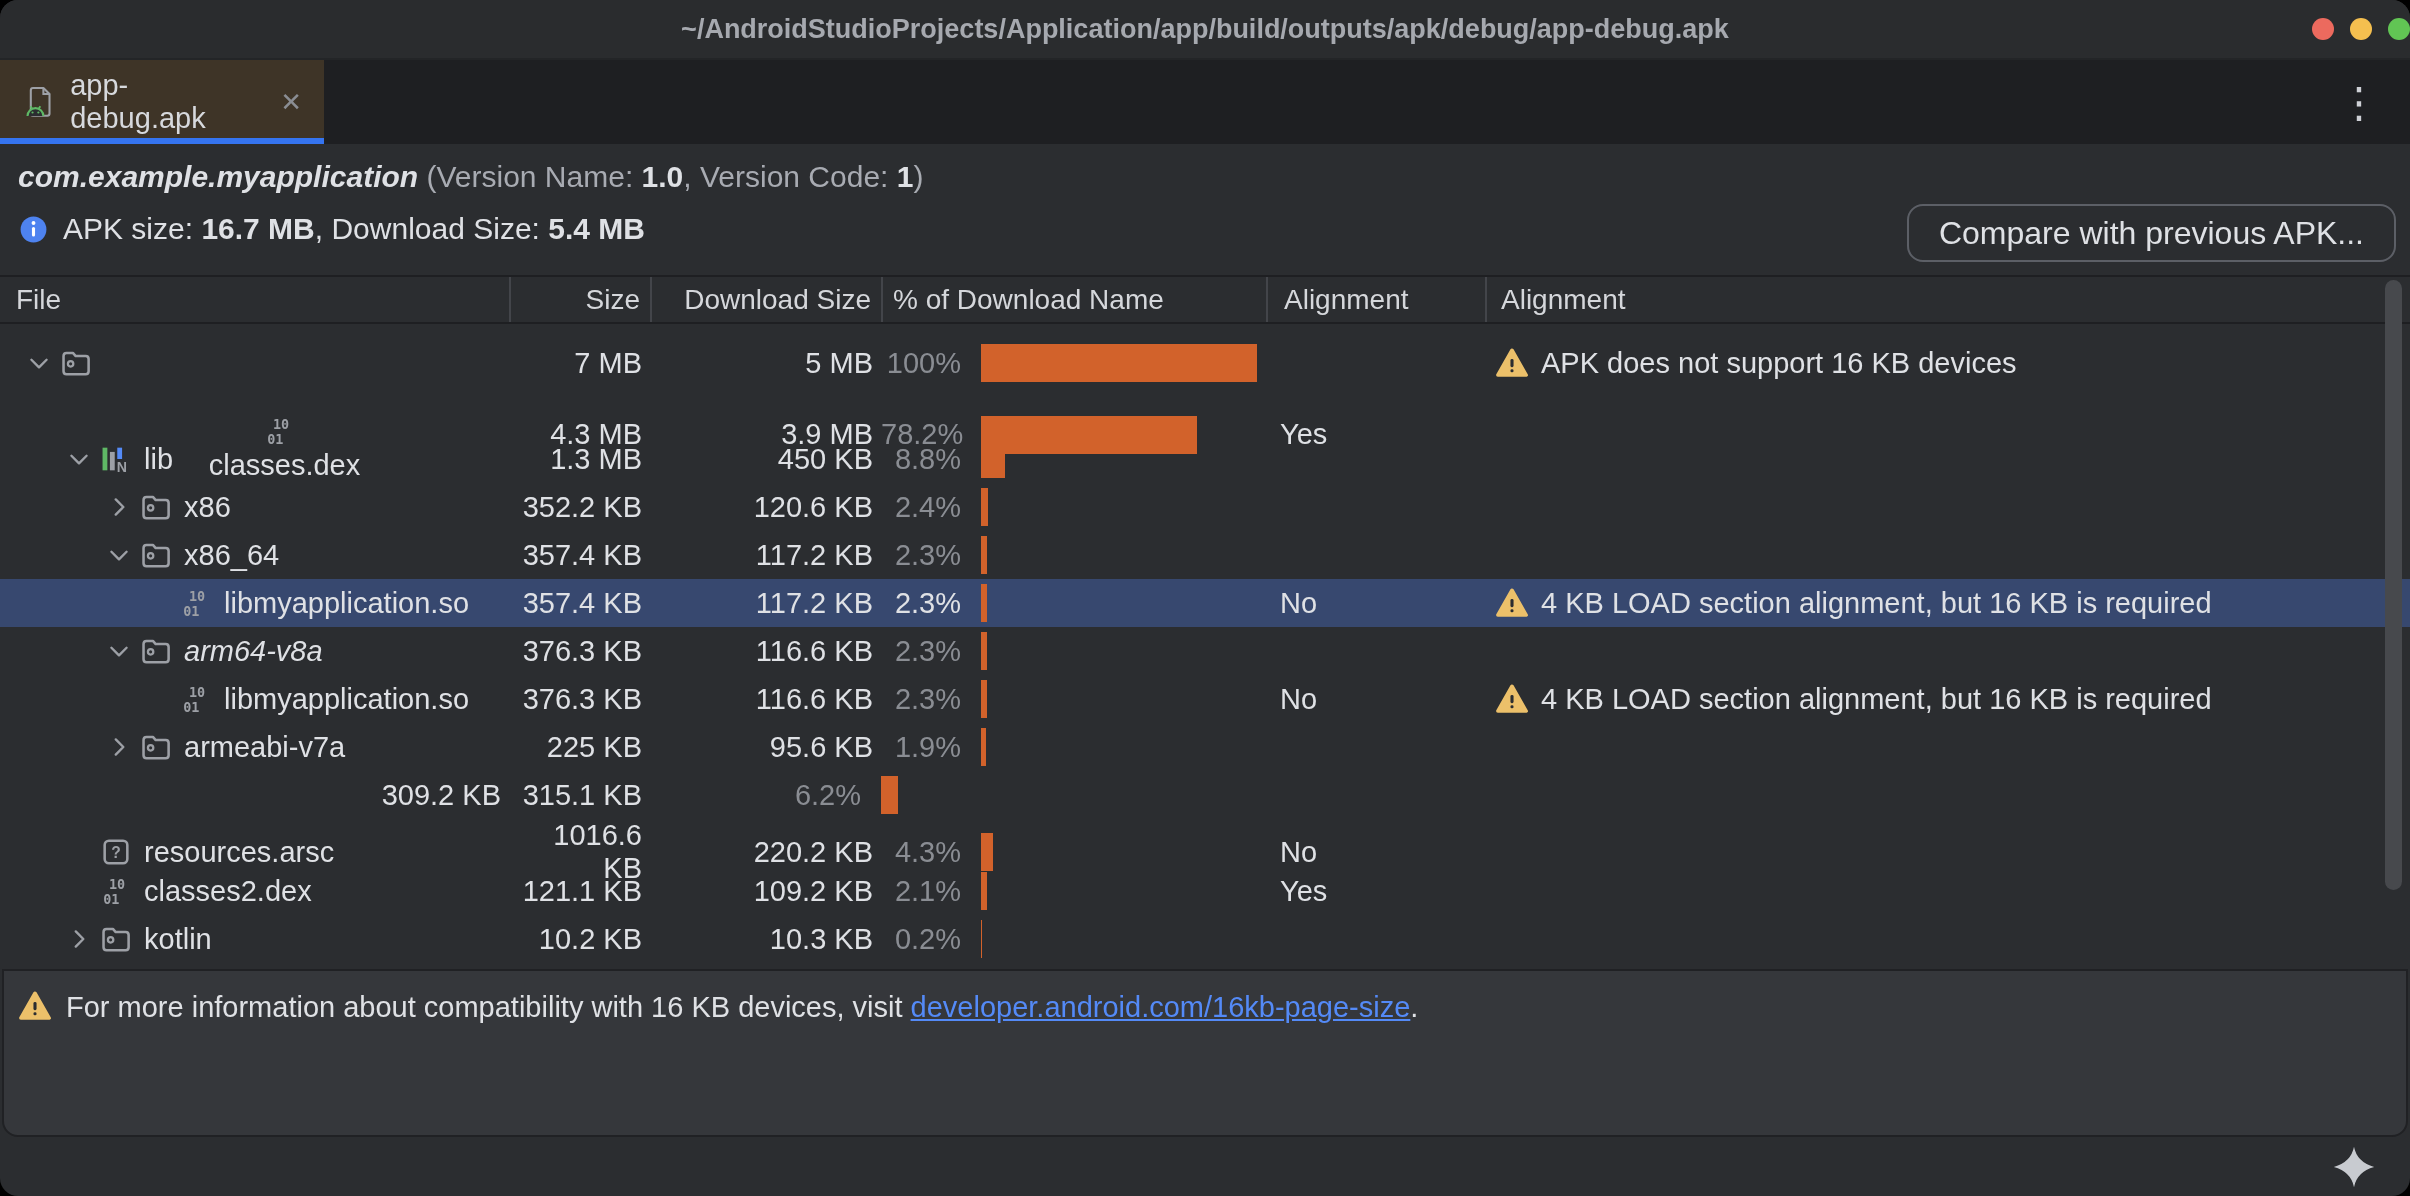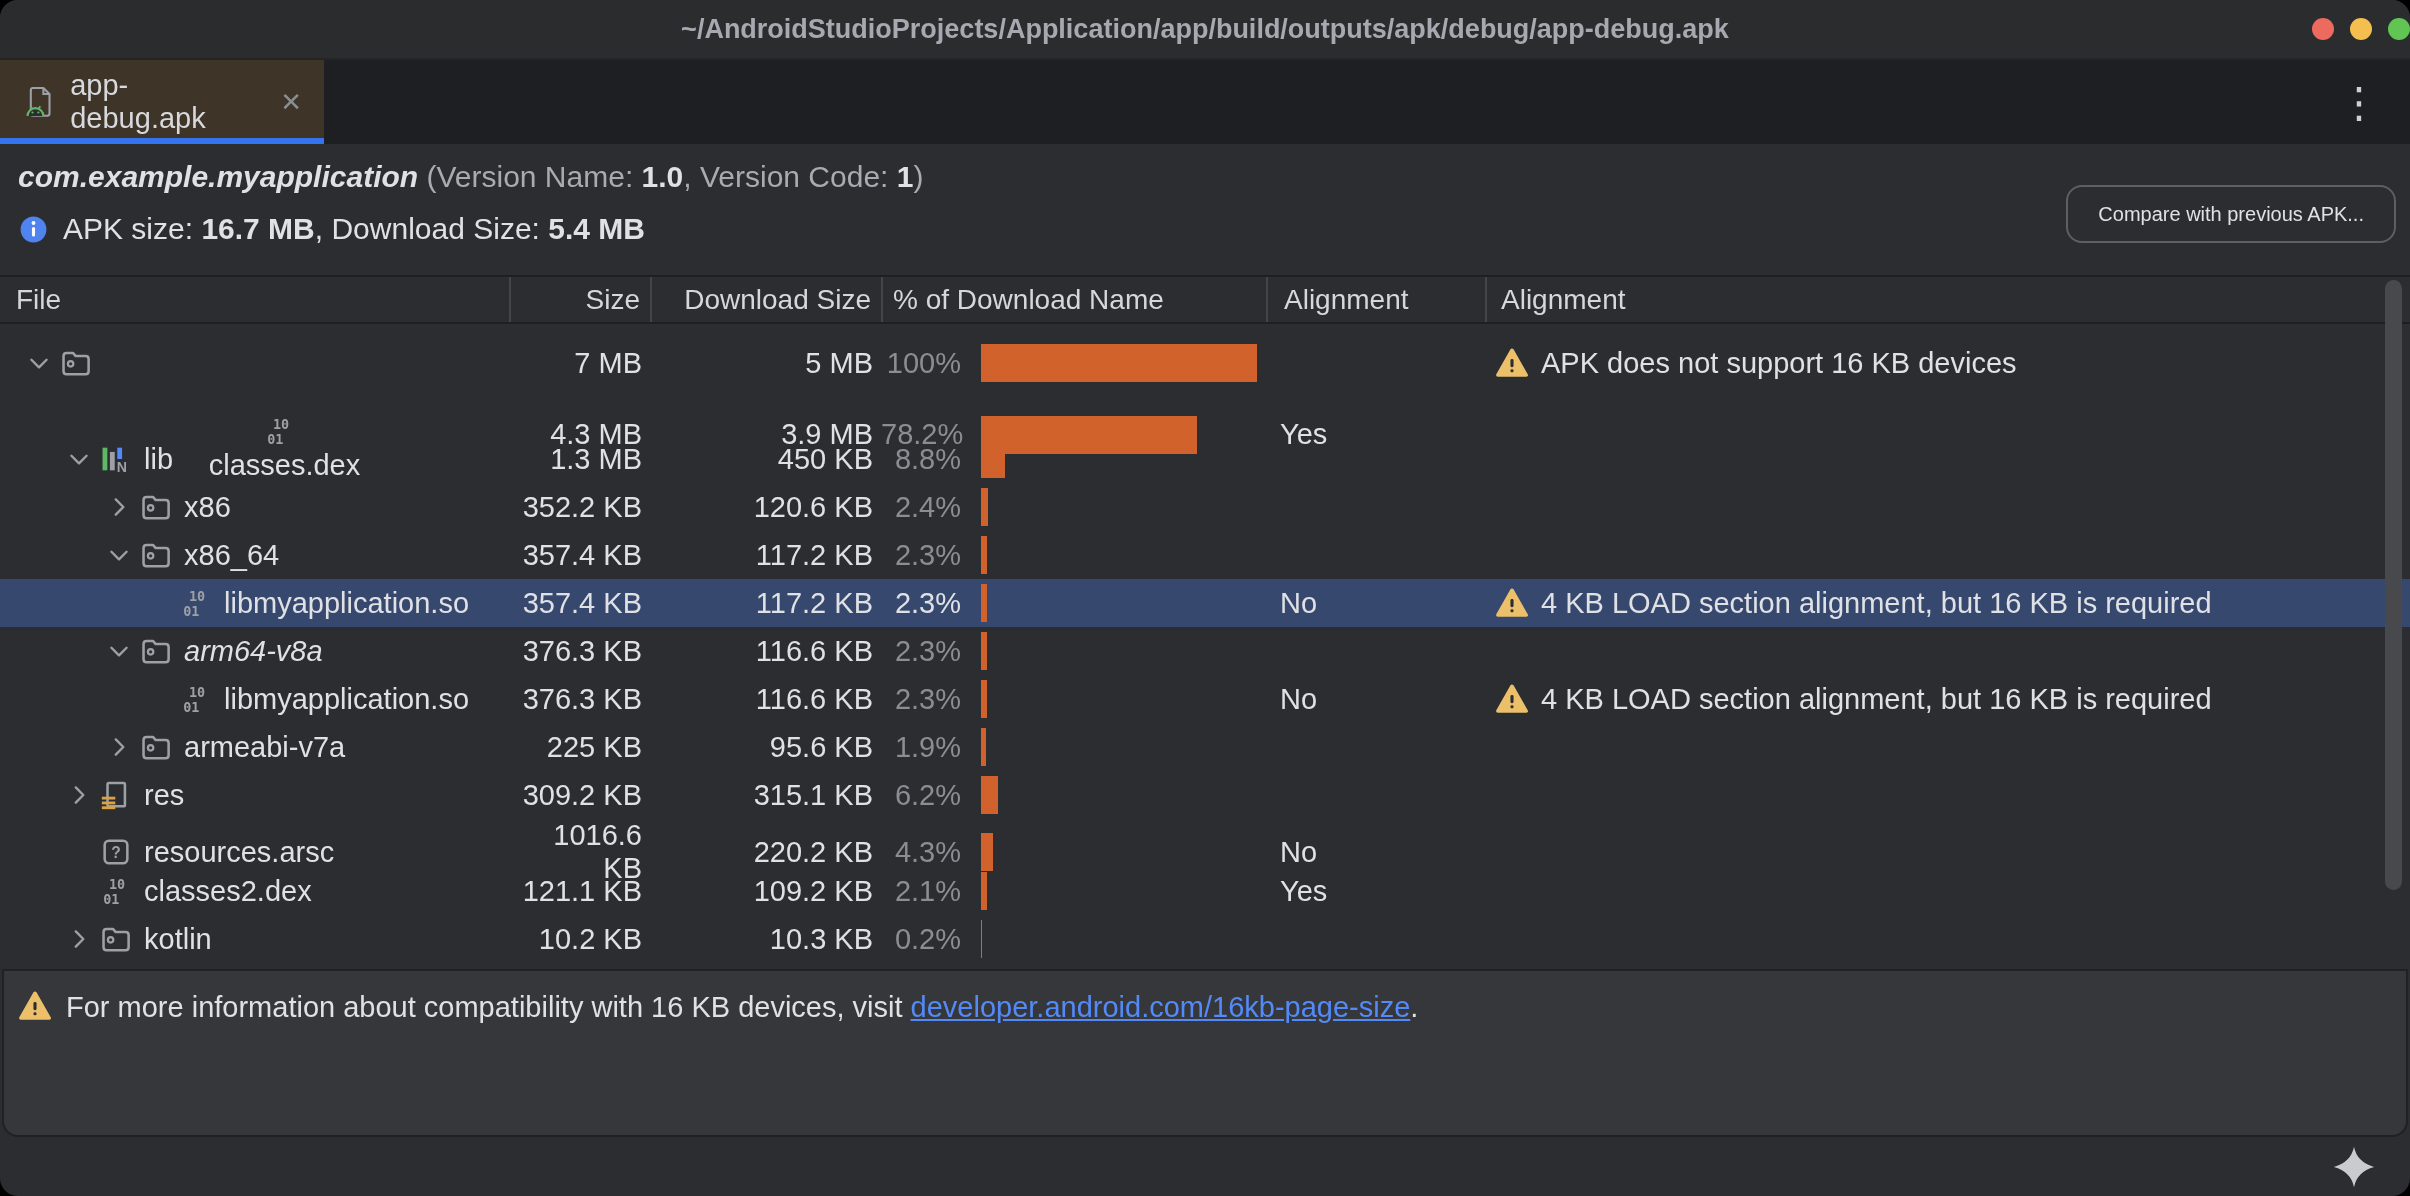--- a/index.html
+++ b/index.html
@@ -27,22 +27,22 @@
   .tab-close{font-size:26px;color:#8a8d93;margin-left:26px;}
   .kebab{position:absolute;right:30px;top:0;height:84px;display:flex;align-items:center;
     font-size:42px;color:#ced0d6;letter-spacing:0;}
   
   .apk-header{height:131px;flex:none;position:relative;box-sizing:border-box;padding:16px 0 0 18px;}
   .pkg-line{font-size:30px;color:#a8abb2;}
   .pkg-line .pkg{font-weight:bold;color:var(--text);font-style:italic;}
   .pkg-line b{color:var(--text);}
   .info-line{margin-top:18px;display:flex;align-items:center;font-size:30px;color:var(--text);}
   .info-line .txt{margin-left:14px;}
-  .compare-btn{position:absolute;right:14px;top:41px;height:58px;padding:0 30px;background:transparent;
-    border:2px solid #5c5f66;border-radius:16px;color:var(--text);font-size:20px;
+  .compare-btn{position:absolute;right:14px;top:60px;height:58px;padding:0 30px;background:transparent;
+    border:2px solid #5c5f66;border-radius:16px;color:var(--text);font-size:32px;
     font-family:"Liberation Sans",sans-serif;}
   
   .thead{height:45px;flex:none;display:grid;grid-template-columns:509px 141px 231px 385px 219px 1fr;
     align-items:center;border-top:2px solid var(--bg-dark);border-bottom:2px solid var(--bg-dark);
     font-size:28px;color:#d5d7db;}
   .th{height:100%;display:flex;align-items:center;box-sizing:border-box;}
   .th + .th{border-left:2px solid var(--sep);}
   .th-file{padding-left:16px;}
   .th-size,.th-dl{justify-content:flex-end;padding-right:10px;}
   .th-pct{padding-left:10px;}
@@ -412,33 +412,20 @@
     <div class="cdl">95.6 KB</div>
     <div class="cpct">1.9%</div>
     <div class="cbar">
           <div class="bar" style="width: 5.244px;"></div>
         </div>
     <div class="ccomp"></div>
     <div class="calign"></div>
   </div>
 
   <div class="row">
-    <div class="tree" style="padding-left: 60px;">
-      <span class="chev">
-            <svg width="26" height="26" viewBox="0 0 24 24">
-              <use href="#i-chev"></use>
-            </svg>
-          </span>
-      <span class="ficon">
-            <svg width="34" height="34" viewBox="0 0 24 24">
-              <use href="#i-res"></use>
-            </svg>
-          </span>
-      <span class="name">res</span>
-    </div>
     <div class="csize">309.2 KB</div>
     <div class="cdl">315.1 KB</div>
     <div class="cpct">6.2%</div>
     <div class="cbar">
           <div class="bar" style="width: 17.112px;"></div>
         </div>
     <div class="ccomp"></div>
     <div class="calign"></div>
   </div>
 

